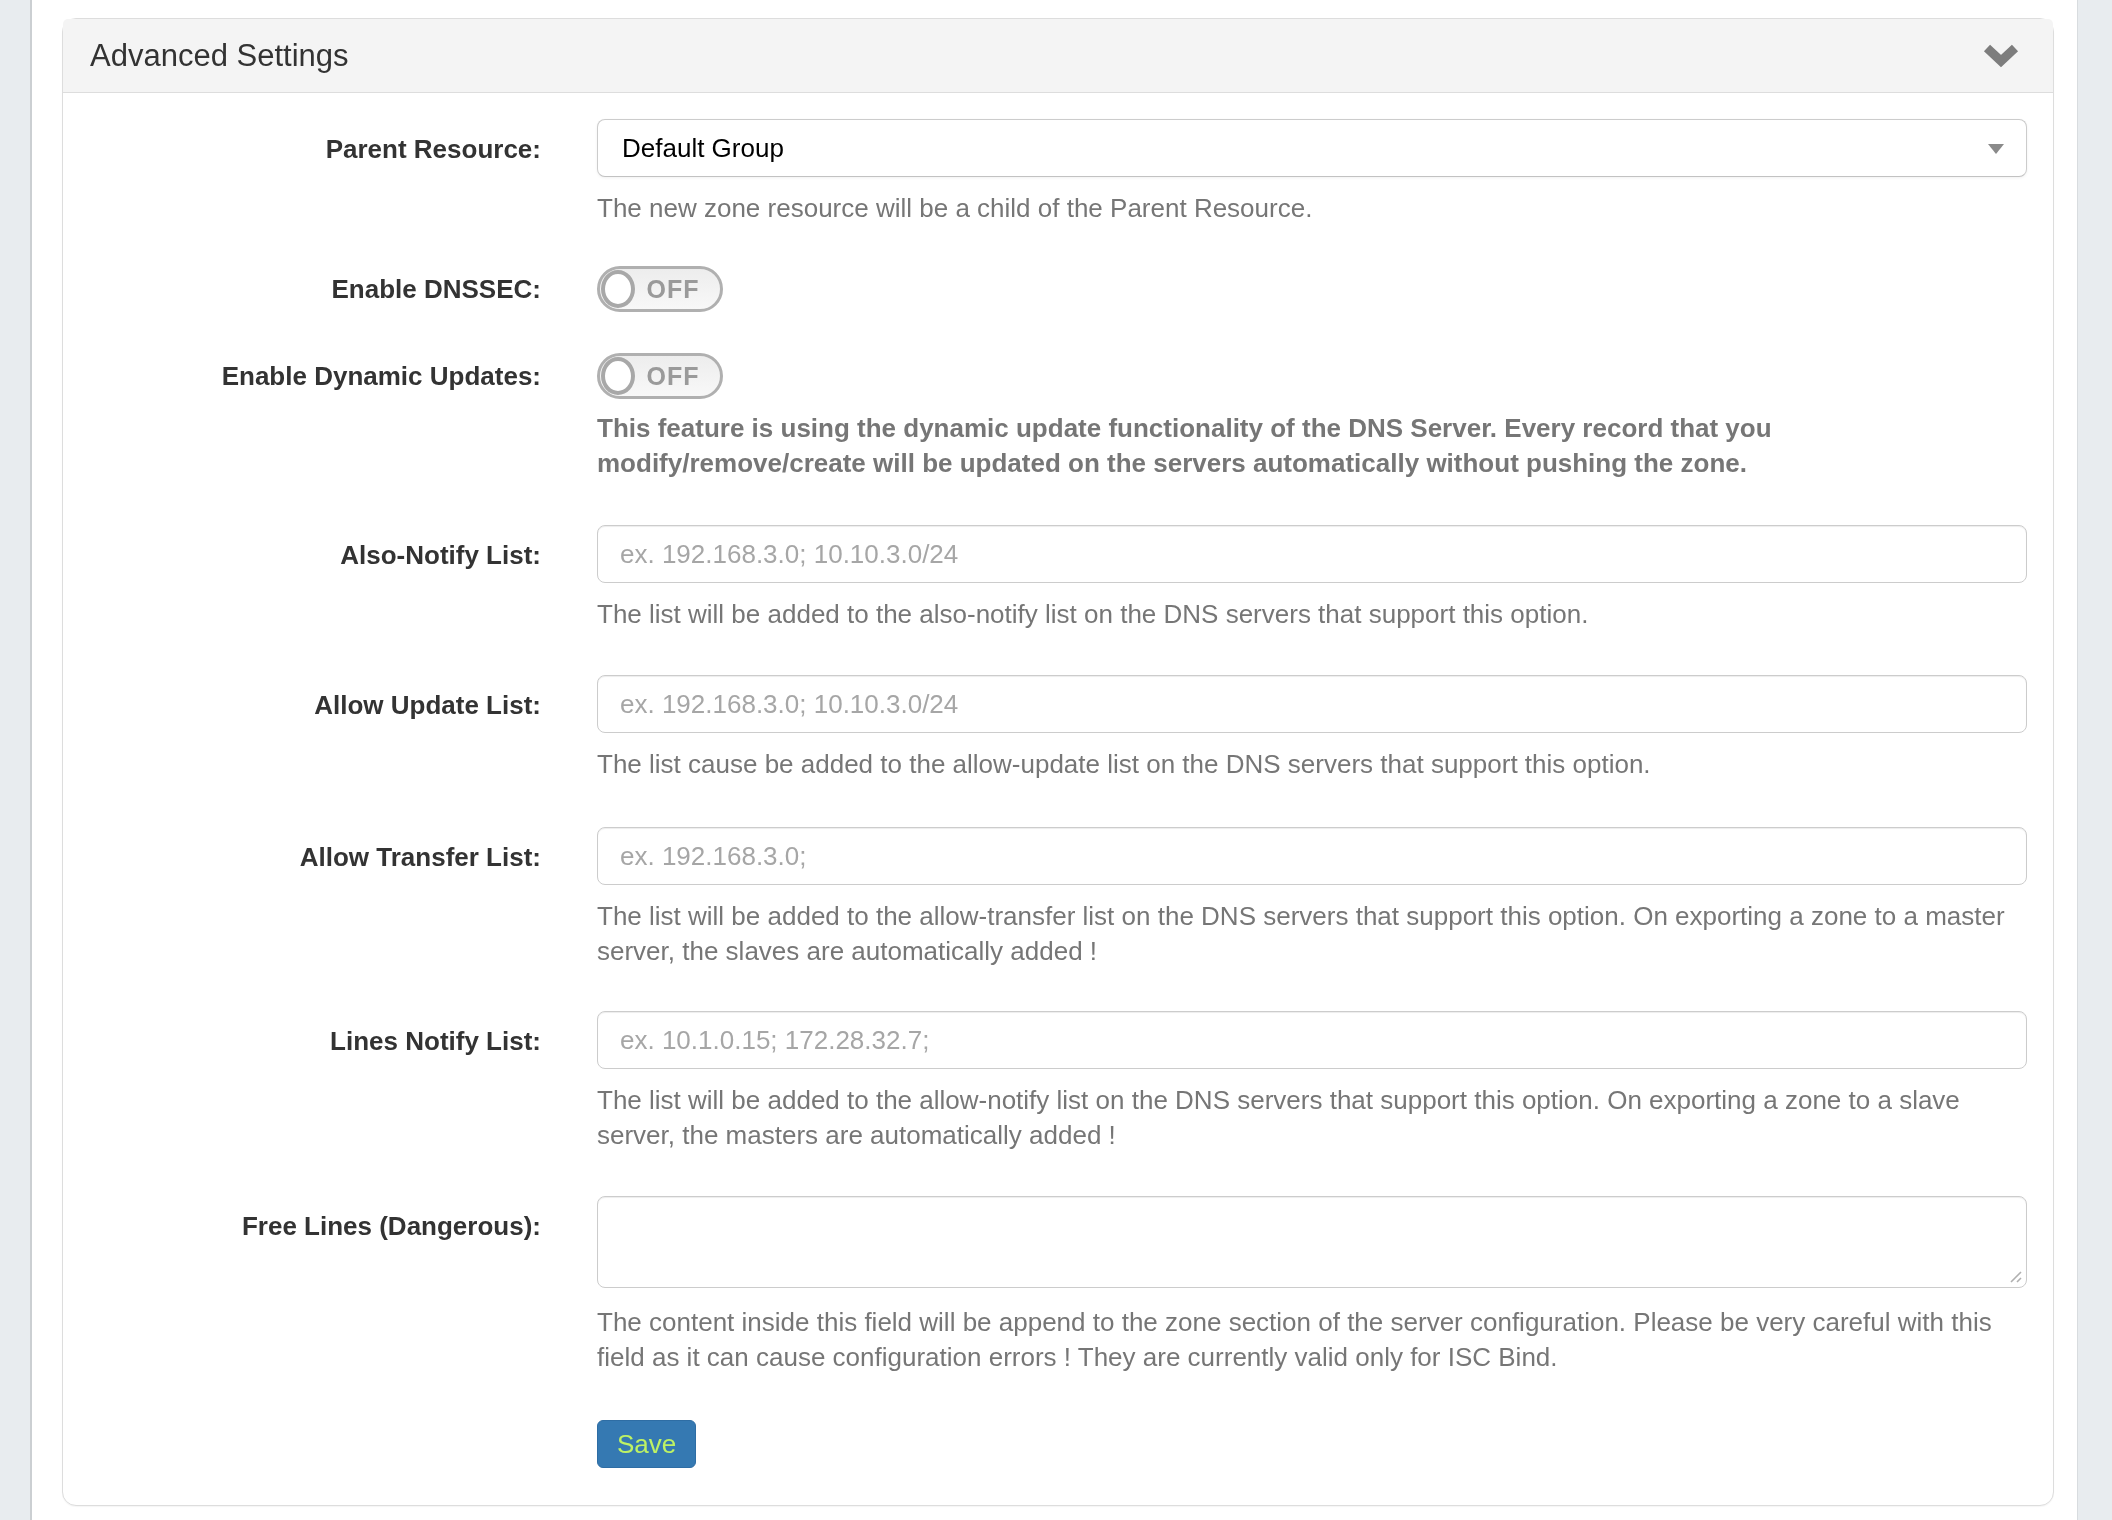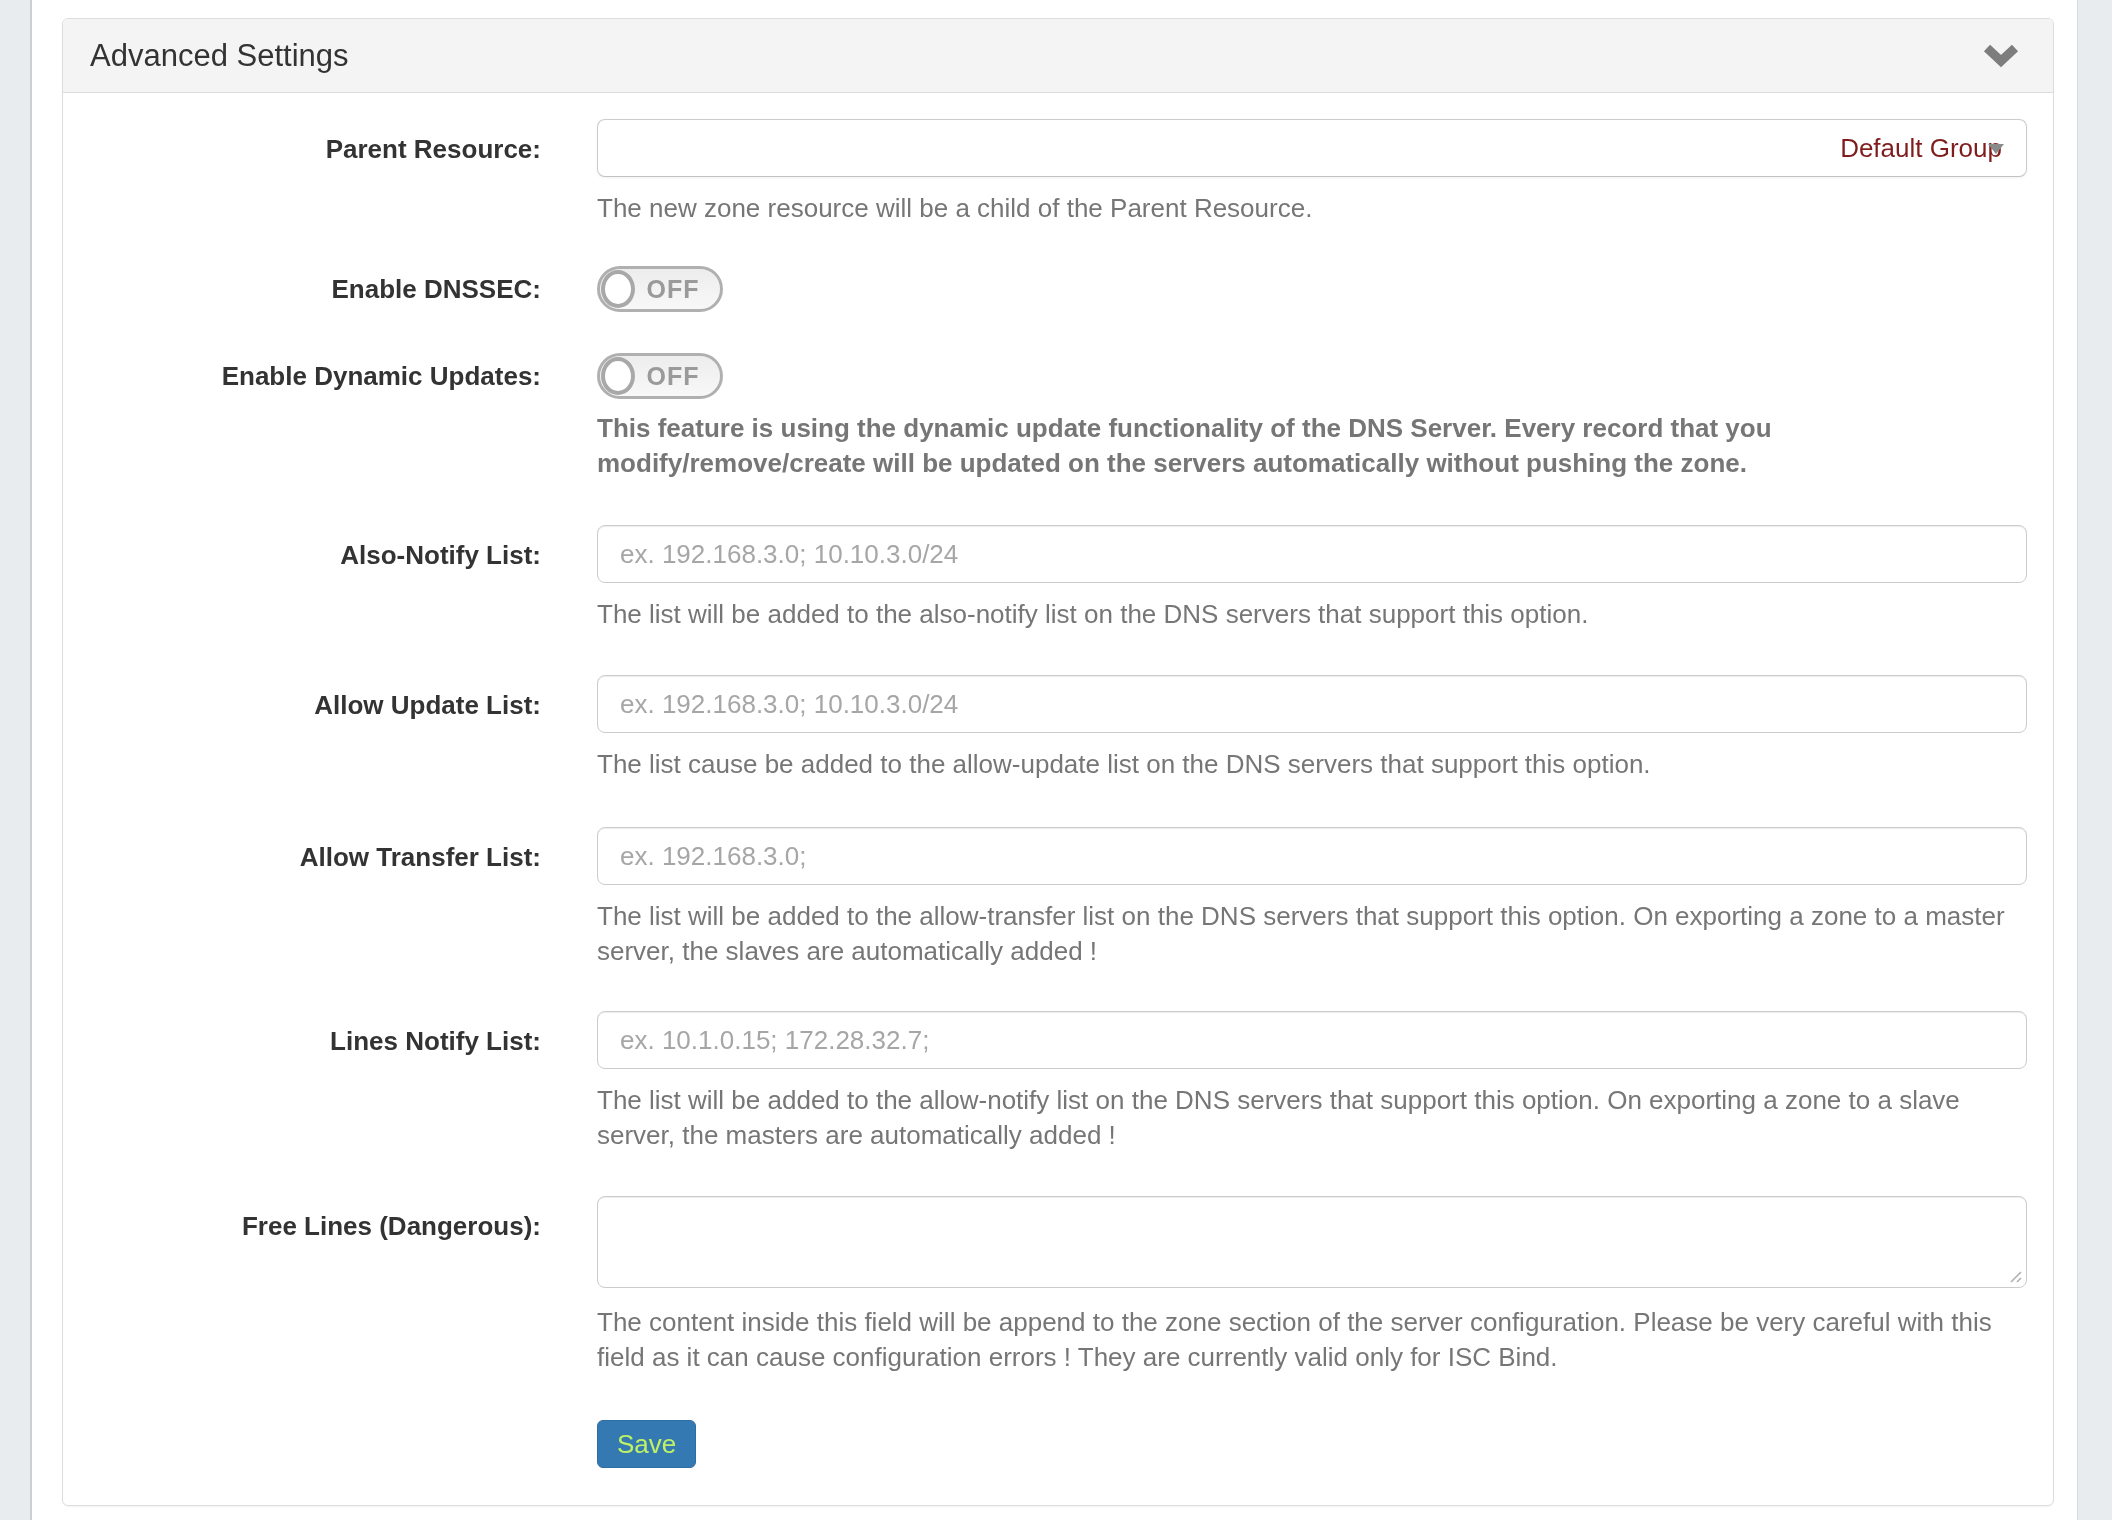--- a/index.html
+++ b/index.html
@@ -12,21 +12,21 @@
   .content-container {
     position: absolute; left: 30px; top: 0; width: 2048px; height: 1520px;
     background: #ffffff;
     border-left: 2px solid #cbcfd2;
     border-right: 1px solid #d8dcdf;
   }
   .panel {
     margin: 18px 23px 0 30px;
     background: #fff;
     border: 1px solid #dddddd;
-    border-radius: 6px;
+    border-radius: 14px;
     box-shadow: 0 1px 1px rgba(0,0,0,0.04);
   }
   .panel-heading {
     background: #f4f4f4;
     border-bottom: 1px solid #dddddd;
     border-radius: 5px 5px 0 0;
     height: 74px;
     padding: 0 32px 0 27px;
     display: flex; align-items: center; justify-content: space-between;
     cursor: pointer;
@@ -60,24 +60,23 @@
 
   .select-box {
     width: 1430px; height: 58px;
     background: #ffffff;
     border: 1px solid #cccccc;
     border-bottom-color: #c2c2c2;
     border-radius: 8px;
     box-shadow: 0 1px 3px rgba(0,0,0,0.06);
     display: flex; align-items: center;
     padding: 0 24px;
-    font-size: 26px; color: #7f1d1d;
+    font-size: 26px; color: #000000;
     cursor: pointer;
     position: relative;
-    justify-content: flex-end;
   }
   .select-caret {
     position: absolute; right: 22px; top: 50%; margin-top: -4px;
     width: 0; height: 0;
     border-left: 8px solid transparent;
     border-right: 8px solid transparent;
     border-top: 10px solid #8a8a8a;
   }
   .text-input {
     width: 1430px; height: 58px;

